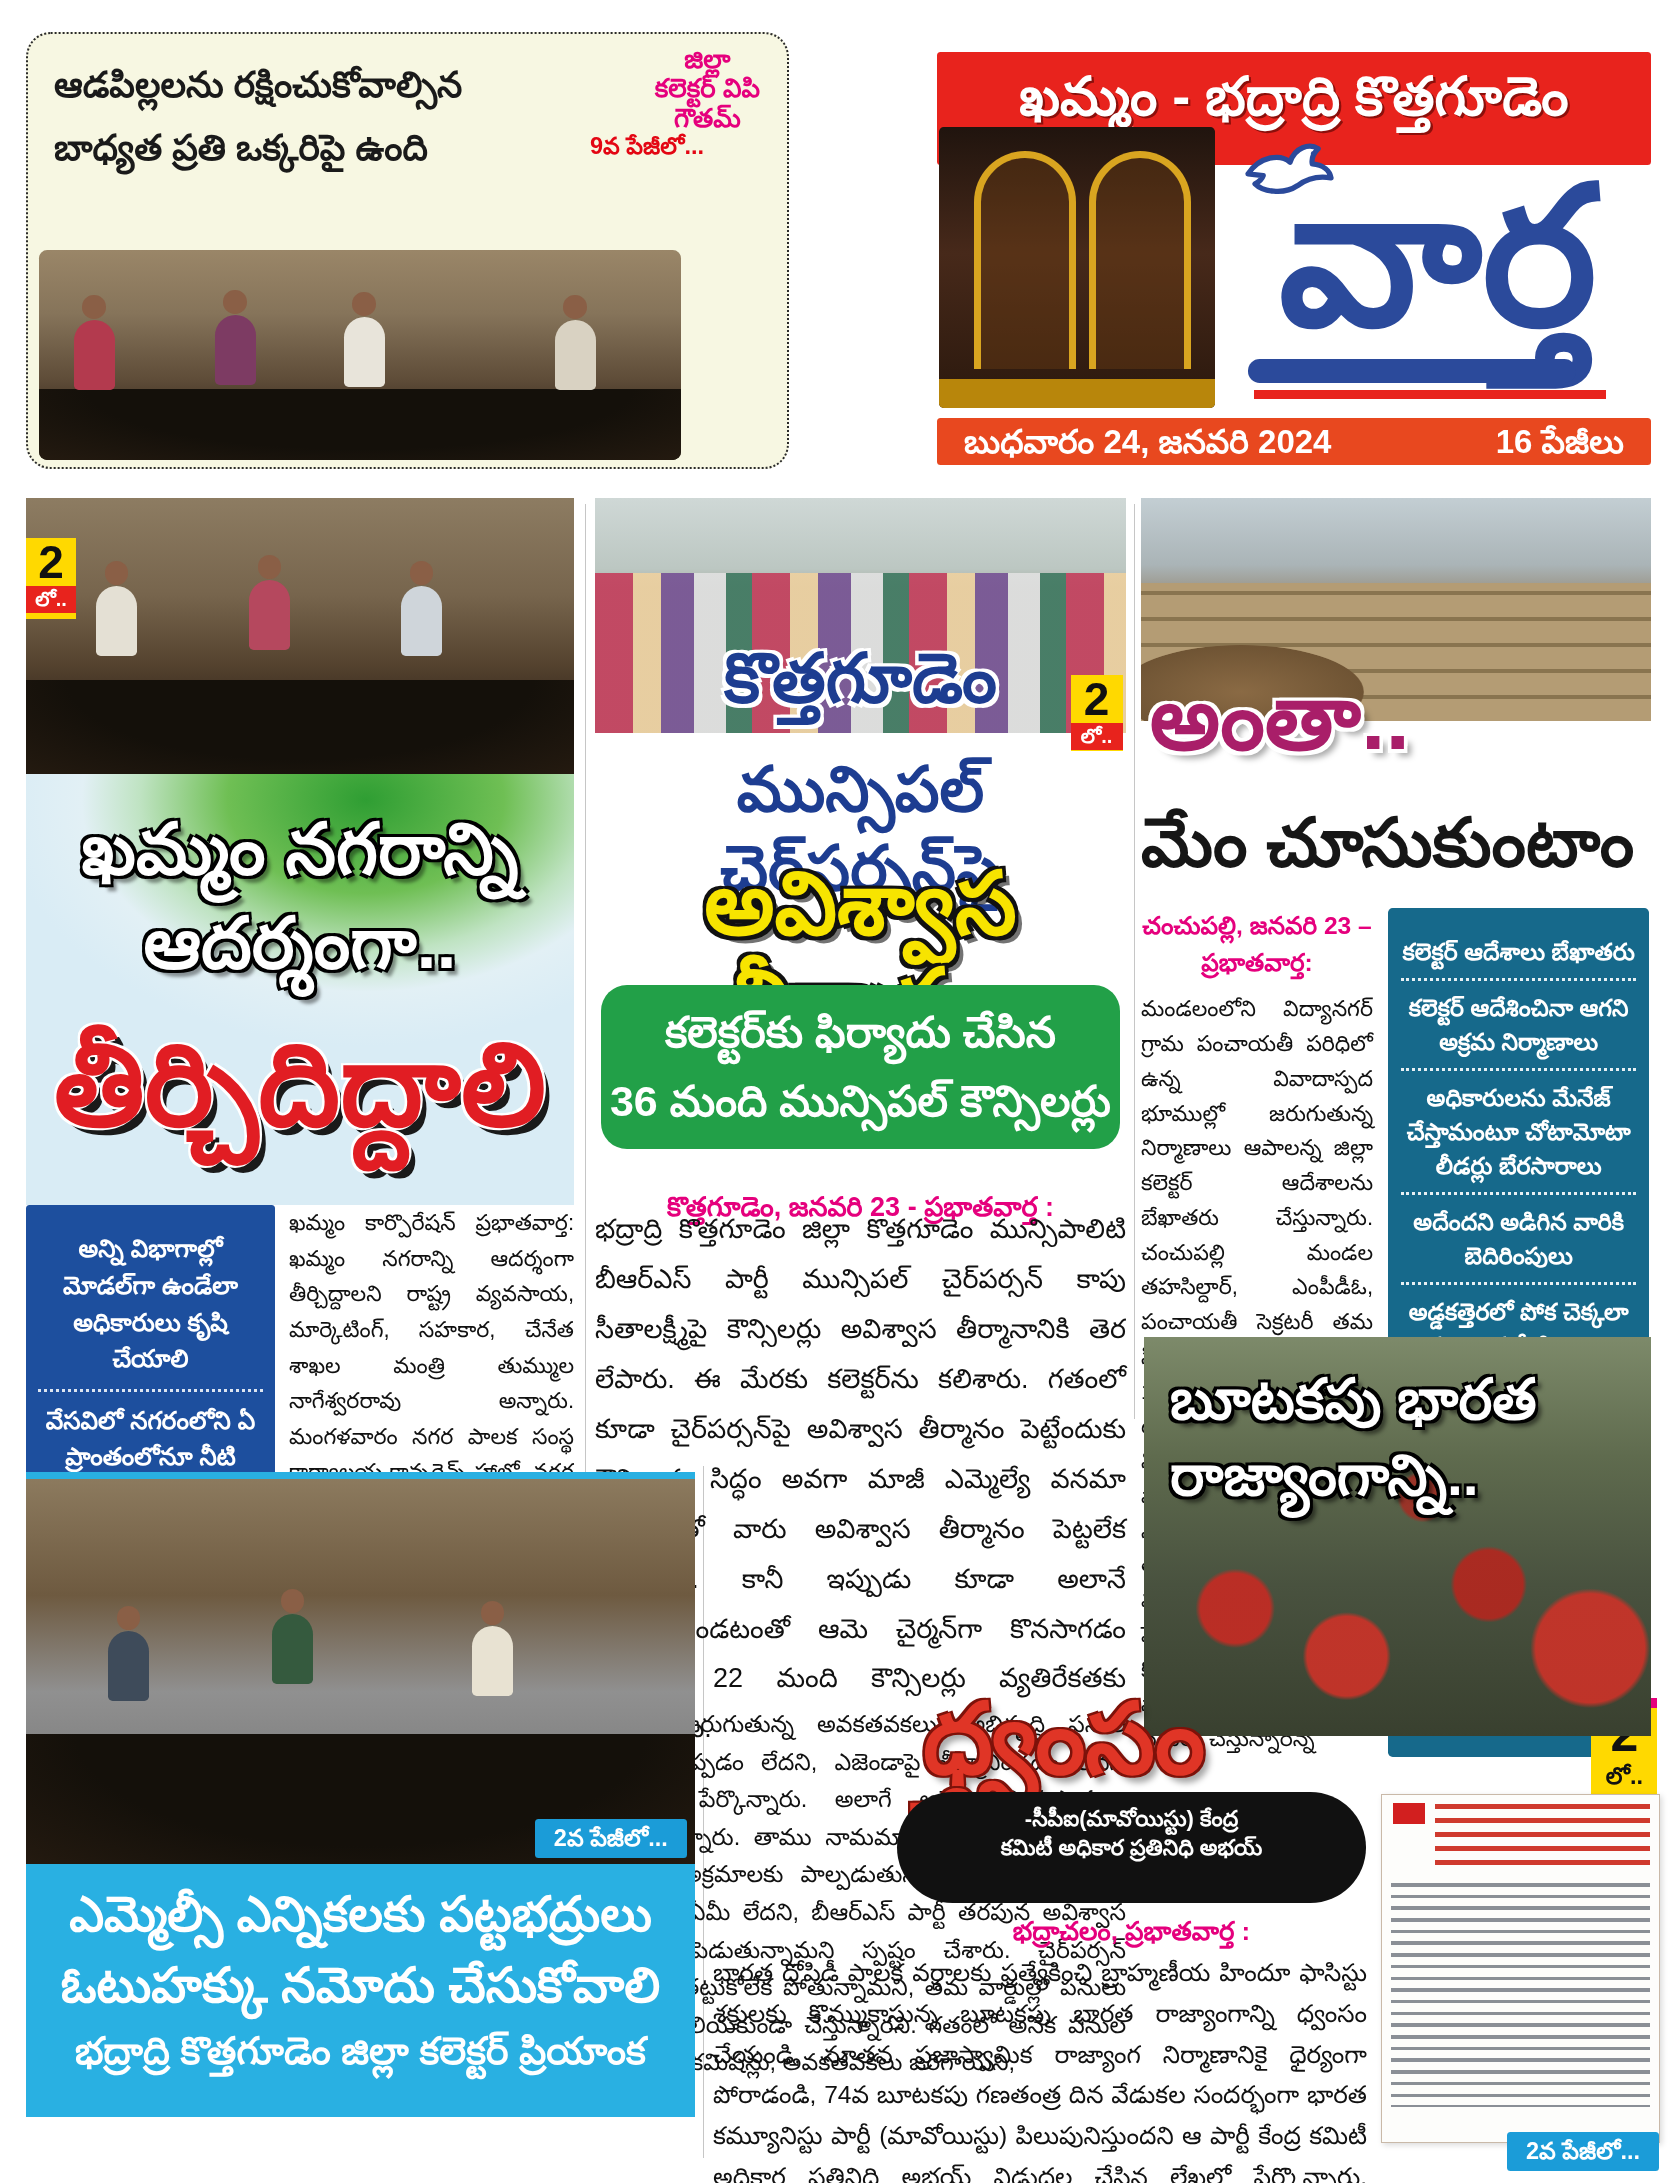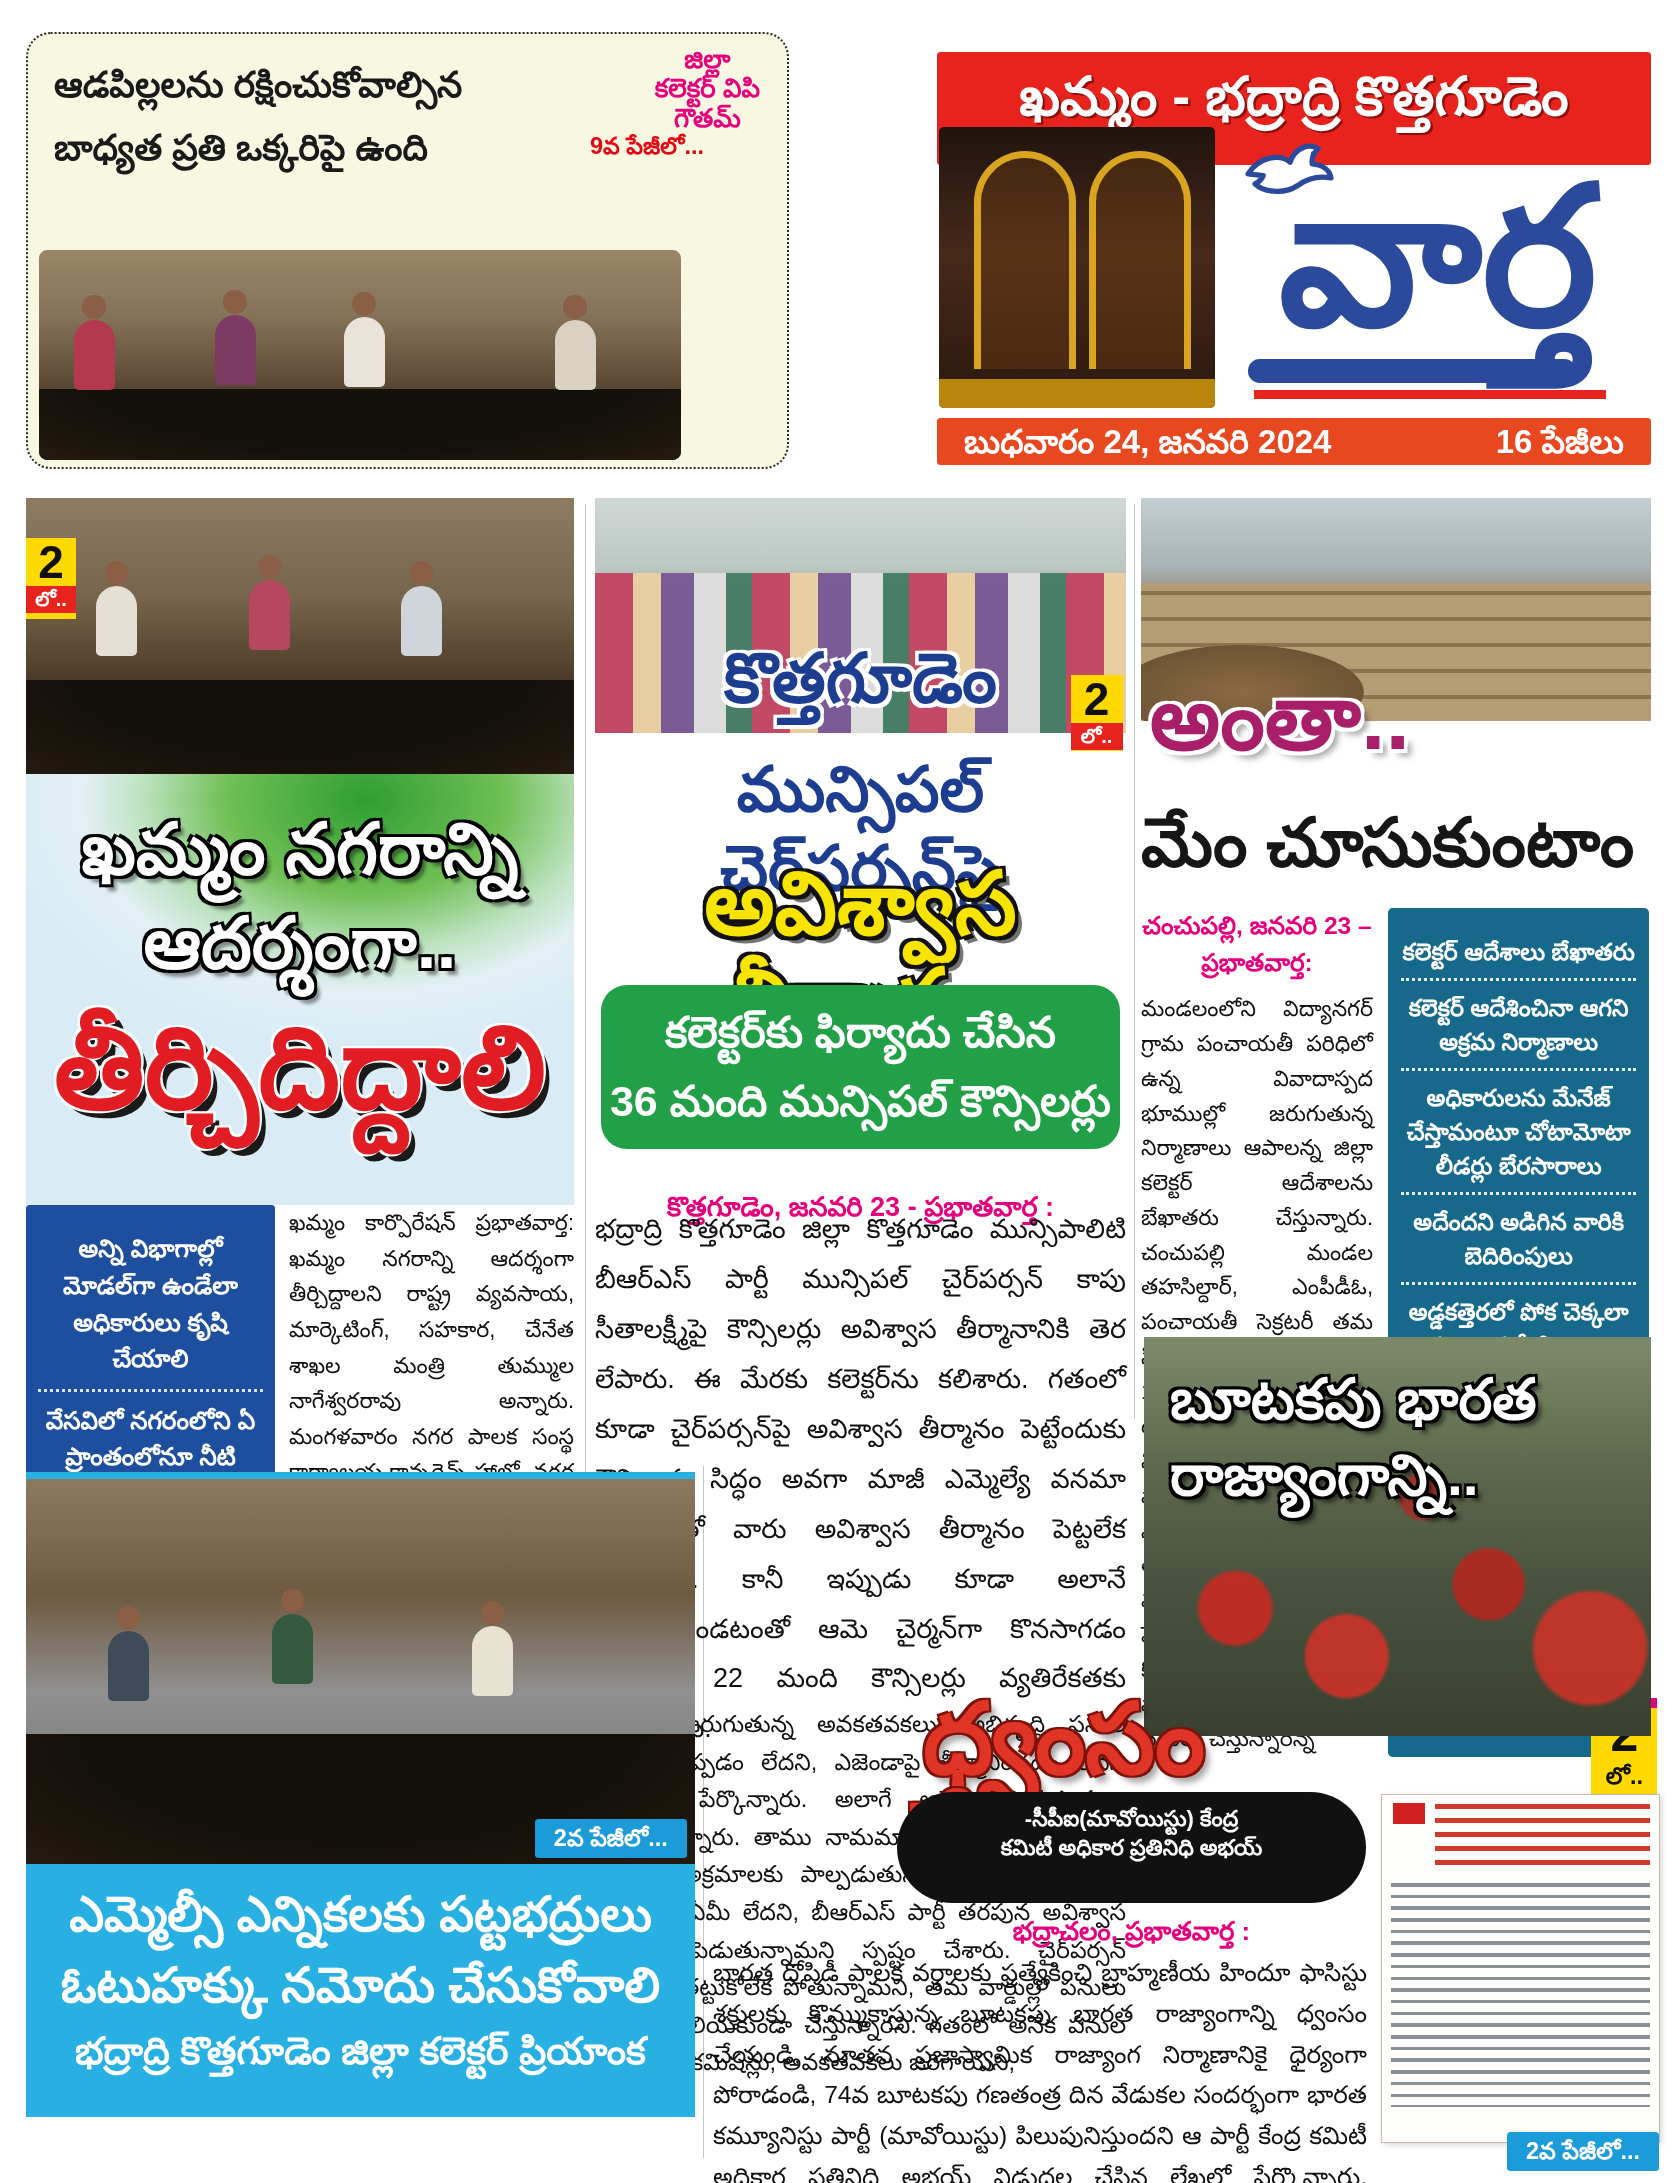--- a/index.html
+++ b/index.html
@@ -201,21 +201,21 @@
     <div class="person" style="left:223px;top:82px;background:#b5485e;"></div>
     <div class="person" style="left:375px;top:88px;background:#cfd5da;"></div>
     <div class="jump" style="position:absolute;left:0;top:40px;width:50px;height:81px;">
       <span class="n">2</span>
       <span class="s">లో..</span>
     </div>
   </div>
   <div class="abs headline-green center">
     <div class="hl-white" style="margin-top:29px;">ఖమ్మం నగరాన్ని</div>
     <div class="hl-white">ఆదర్శంగా..</div>
-    <div class="hl-red-big" style="margin-top:20px;">తీర్చిదిద్దాలి</div>
+    <div class="hl-red-big" style="margin-top:37px;">తీర్చిదిద్దాలి</div>
   </div>
   <div class="abs col1-content">
     <div class="bluepanel">
       <div class="it">అన్ని విభాగాల్లో మోడల్‌గా ఉండేలా అధికారులు కృషి చేయాలి</div>
       <div class="it">వేసవిలో నగరంలోని ఏ ప్రాంతంలోనూ నీటి సమస్య తలెత్తకుండా చూడాలి</div>
       <div class="it">కార్పొరేషన్ సిబ్బంది బాధ్యతాయుతంగా పనిచేయాలి</div>
       <div class="it">రాష్ట్ర వ్యవసాయ, మార్కెటింగ్, సహకార, చేనేత శాఖల మంత్రి తుమ్ముల నాగేశ్వరరావు</div>
     </div>
     <div class="col1-body just">ఖమ్మం కార్పొరేషన్ ప్రభాతవార్త: ఖమ్మం నగరాన్ని ఆదర్శంగా తీర్చిద్దాలని రాష్ట్ర వ్యవసాయ, మార్కెటింగ్, సహకార, చేనేత శాఖల మంత్రి తుమ్ముల నాగేశ్వరరావు అన్నారు. మంగళవారం నగర పాలక సంస్థ కార్యాలయ కాన్ఫరెన్స్ హాల్లో, నగర పాలక సంస్థ కమిషనర్ ఆదర్శ్ సురభితో కలిసి, అధికారులతో నగర అభివృద్ధిపై ఈ సమీక్ష నిర్వహించారు. ఈ సందర్భంగా ఆయన మాట్లాడుతూ.. ఖమ్మం నగరాన్ని సానిటేషన్,</div>
   </div>

